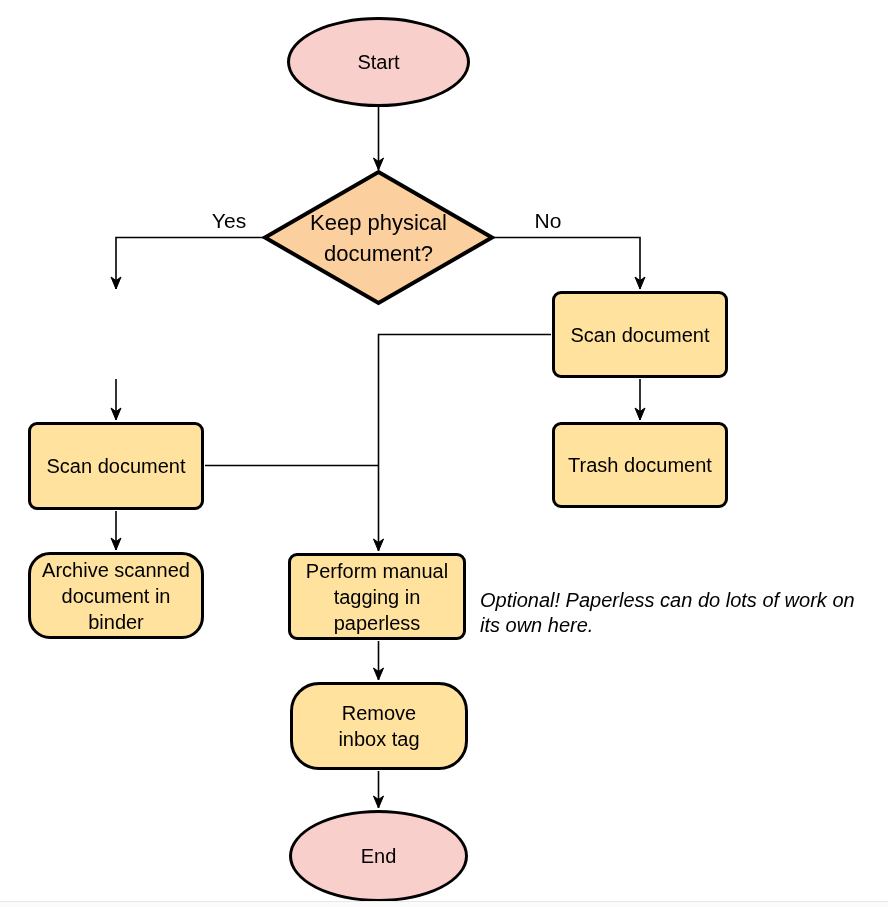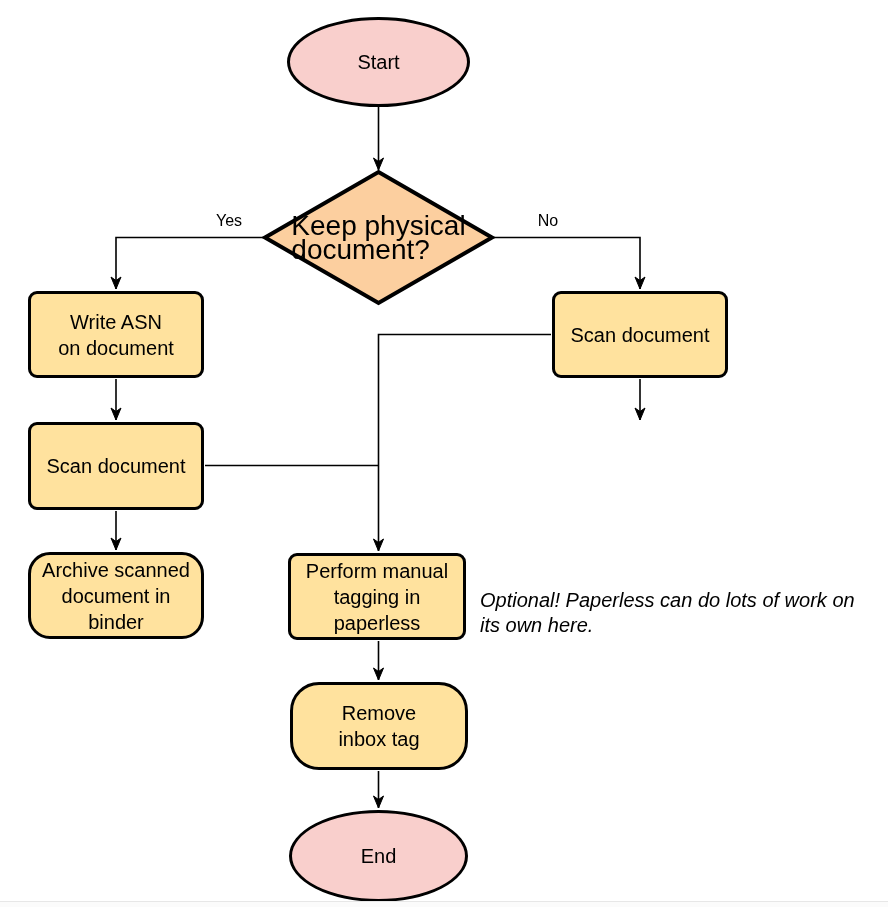--- a/index.html
+++ b/index.html
@@ -44,29 +44,29 @@
     position: absolute;
     box-sizing: border-box;
   }
   .decision-wrap svg { position: absolute; left: 0; top: 0; overflow: visible; }
   .decision-label {
     position: absolute;
     left: 0; top: 0; right: 0; bottom: 0;
     display: flex;
     align-items: center;
     justify-content: center;
-    text-align: left;
-    font-size: 28px;
-    line-height: 24px;
+    text-align: center;
+    font-size: 22px;
+    line-height: 31px;
     white-space: pre-line;
   }
   .edge-label {
     position: absolute;
     transform: translate(-50%, -50%);
-    font-size: 16px;
+    font-size: 21px;
     line-height: 20px;
     background: #ffffff;
     padding: 0 2px;
   }
   .note {
     position: absolute;
     font-size: 20px;
     line-height: 25px;
     font-style: italic;
     white-space: pre-line;
@@ -115,39 +115,38 @@
   </div>
 
   <div class="decision-wrap" style="left:263px; top:170px; width:231px; height:135px;">
     <svg width="231" height="135" viewBox="0 0 231 135">
       <polygon points="115.5,2 229,67.5 115.5,133 2,67.5" fill="#fccf9f" stroke="#000000" stroke-width="4"></polygon>
     </svg>
     <div class="decision-label">Keep physical
 document?</div>
   </div>
 
-  <div class="node process" style="left:28px; top:291px; width:176px; height:87px;">
-    <span>Write ASN
-on document</span>
-  </div>
 
   <div class="node process" style="left:28px; top:422px; width:176px; height:88px;">
     <span>Scan document</span>
   </div>
 
   <div class="node process" style="left:28px; top:552px; width:176px; height:87px;border-radius:22px;">
     <span>Archive scanned
 document in
 binder</span>
   </div>
 
   <div class="node process" style="left:552px; top:291px; width:176px; height:87px;">
     <span>Scan document</span>
   </div>
 
+  <div class="node process" style="left:552px; top:422px; width:176px; height:86px;">
+    <span>Trash document</span>
+  </div>
 
   <div class="node process" style="left:288px; top:553px; width:178px; height:87px;text-align:center;">
     <span>Perform manual
 tagging in
 paperless</span>
   </div>
 
   <div class="node process" style="left:290px; top:682px; width:178px; height:88px;border-radius:29px;">
     <span>Remove
 inbox tag</span>

